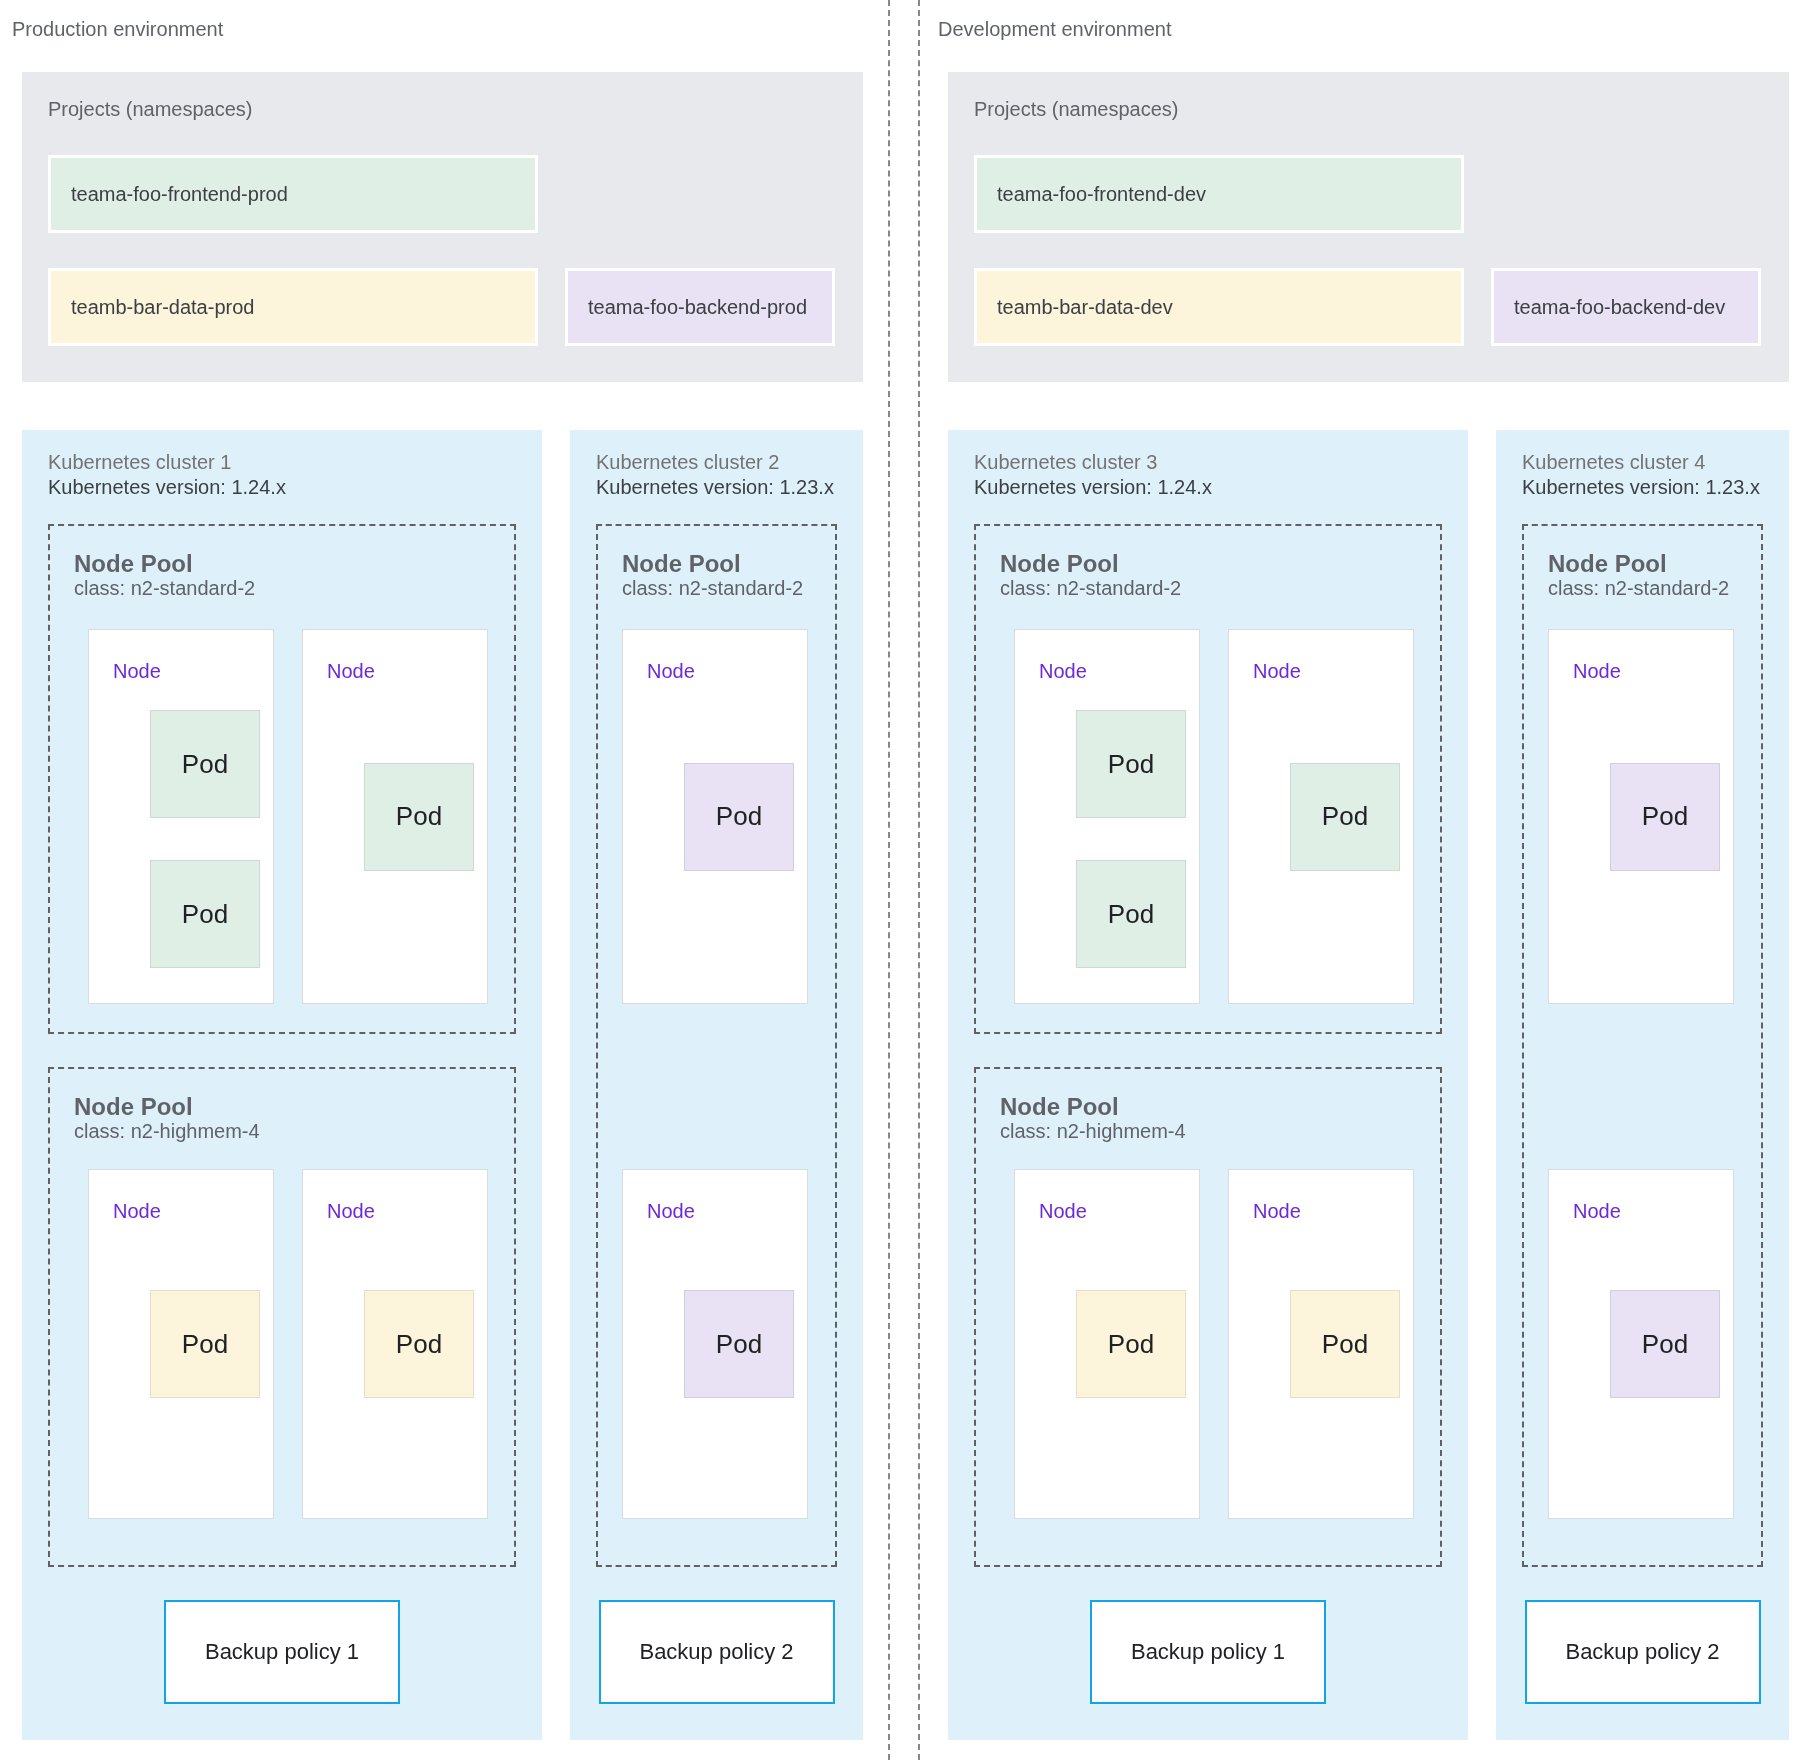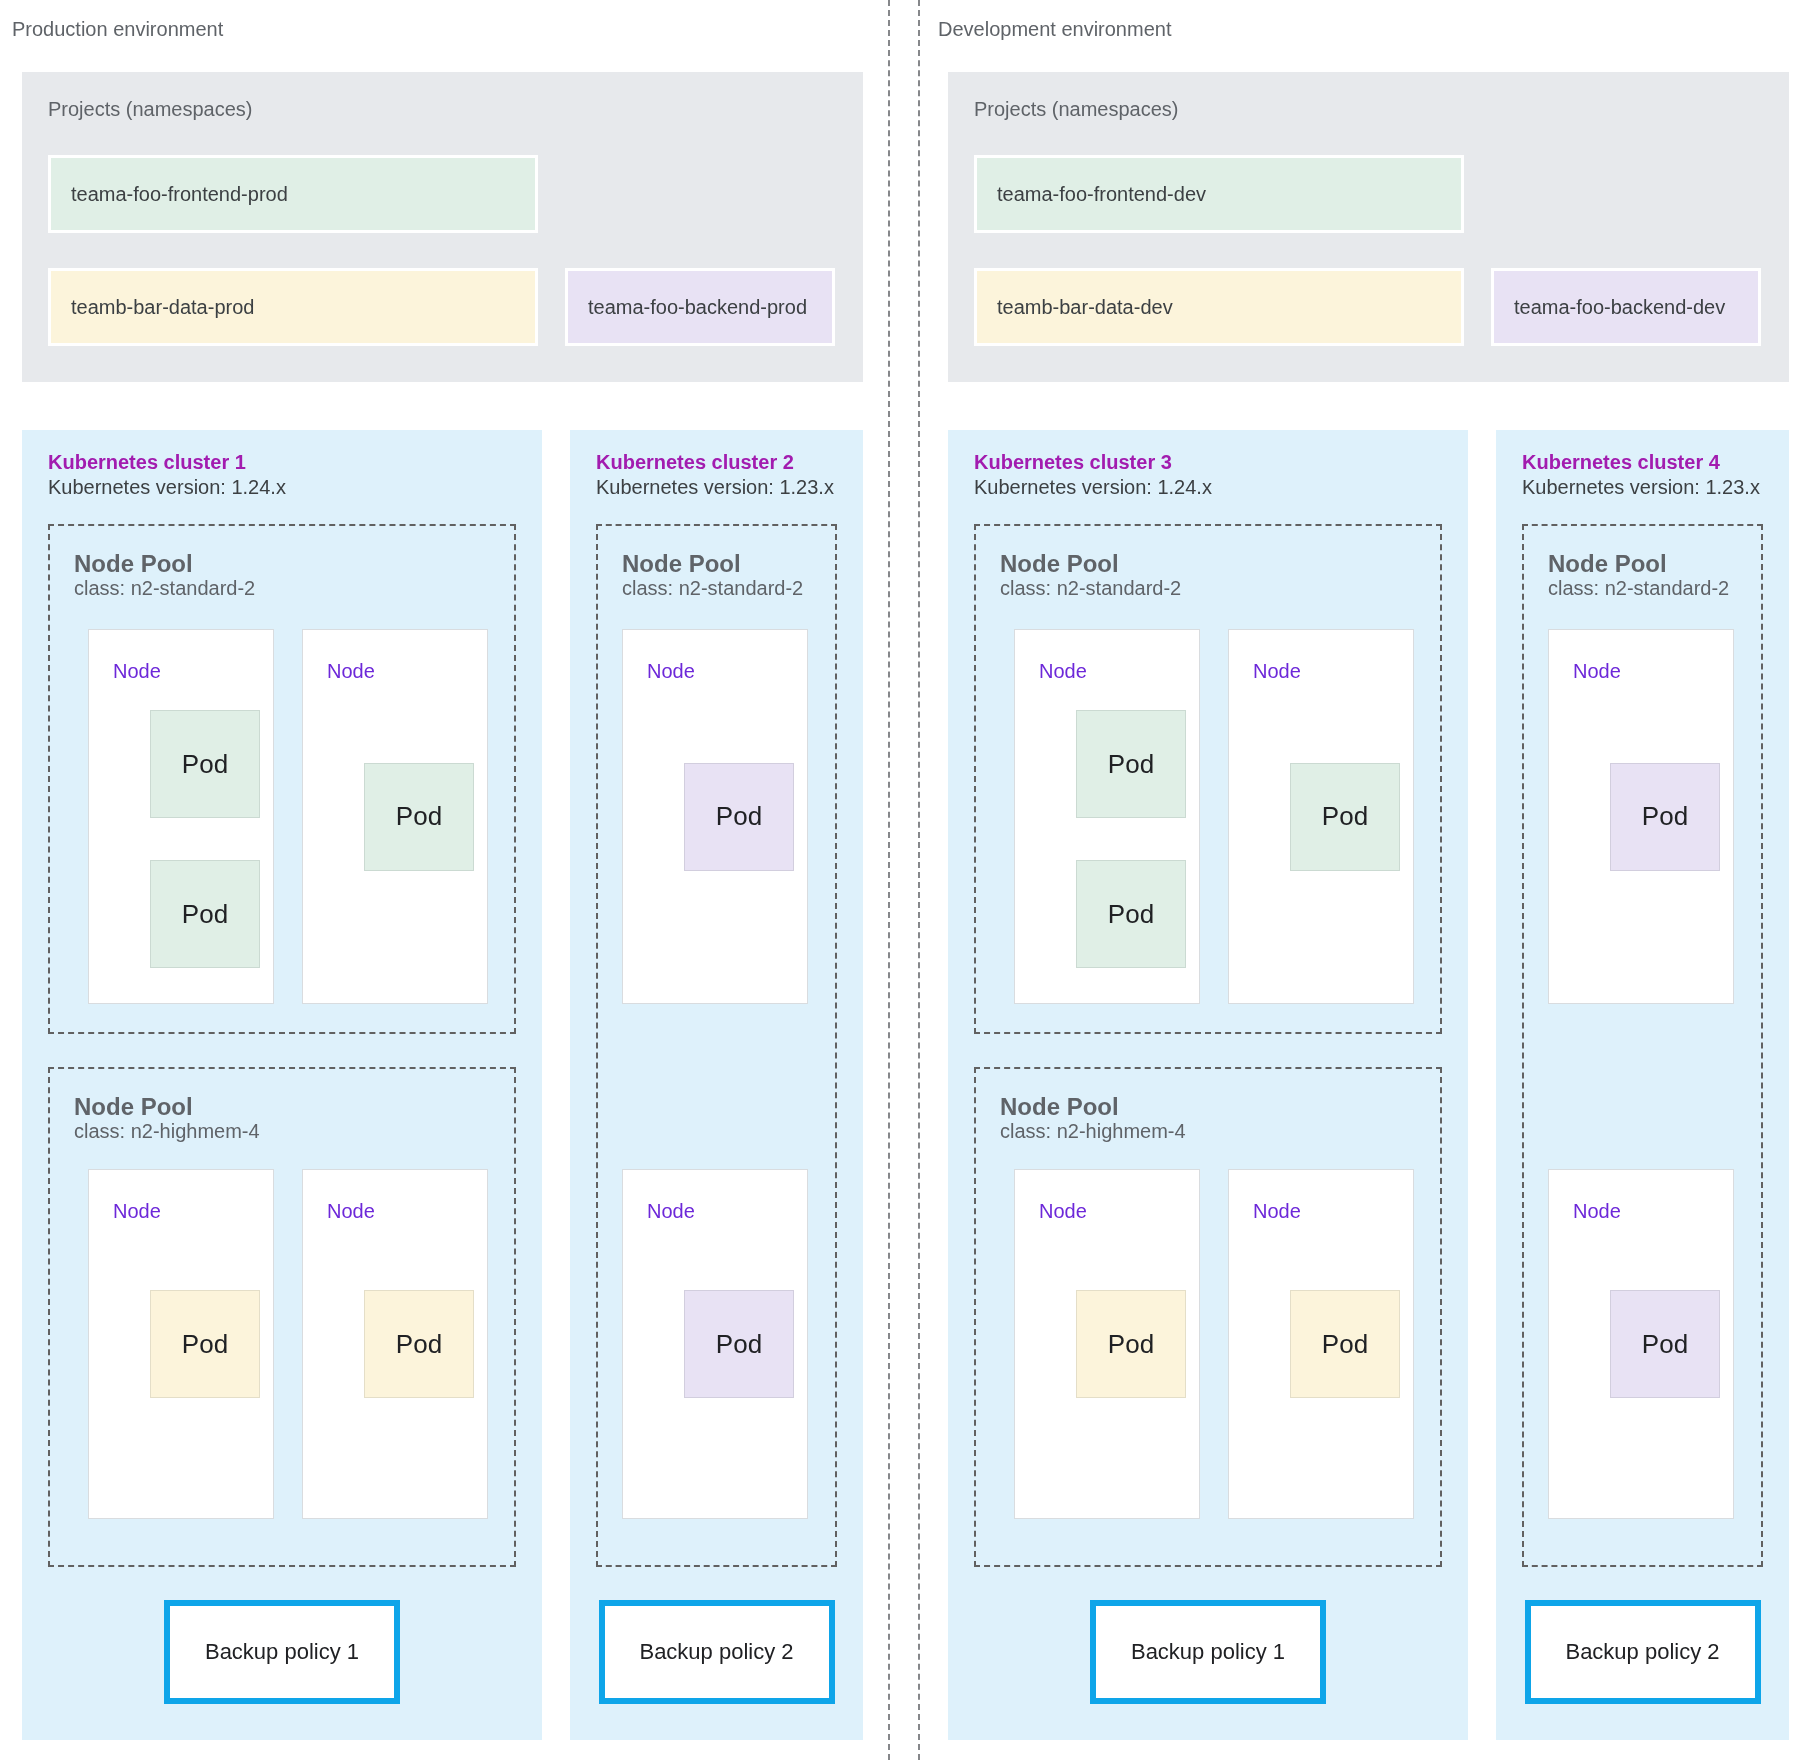--- a/index.html
+++ b/index.html
@@ -28,21 +28,21 @@
   .bg-purple{background:#e8e2f4;}
 
   
   .clusters-row{position:absolute;left:10px;top:430px;display:flex;gap:28px;height:1310px;}
   .cluster{
     background:#def1fb;height:1310px;box-sizing:border-box;
     padding:20px 26px 36px 26px;display:flex;flex-direction:column;
   }
   .cluster-wide{width:520px;}
   .cluster-narrow{width:293px;}
-  .cluster-title{font-size:20px;line-height:25px;font-weight:700;color:#a21caf;}
+  .cluster-title{font-size:20px;line-height:25px;font-weight:400;color:#737373;}
   .cluster-version{font-size:20px;line-height:25px;color:#3c4043;}
 
   
   .pool{
     border:2px dashed #616161;box-sizing:border-box;position:relative;
     padding:26px 24px 0 24px;flex:0 0 auto;
   }
   .pool-a{height:510px;margin-top:24px;}
   .pool-b{height:500px;margin-top:33px;}
   .pool-tall{height:1043px;margin-top:24px;}
@@ -64,21 +64,21 @@
   .pods-stacked .pod + .pod{margin-top:42px;}
   .pods-centered{justify-content:center;}
   .pod{
     width:110px;height:108px;box-sizing:border-box;flex:0 0 auto;
     display:flex;align-items:center;justify-content:center;
     font-size:26px;color:#202124;border:1px solid rgba(60,64,67,0.12);margin-left:48px;
   }
 
   .backup{
     margin-top:auto;align-self:center;width:236px;height:104px;
-    background:#ffffff;border:6px solid #0ea5e9;box-sizing:border-box;
+    background:#ffffff;border:2px solid #0ea5e9;box-sizing:border-box;
     display:flex;align-items:center;justify-content:center;
     font-size:22px;color:#202124;
   }
 
   
   .divider{position:absolute;top:0;height:1760px;width:0;border-left:2px dashed #85878a;}
   #divider-1{left:888px;}
   #divider-2{left:918px;}
 </style>
 </head>

